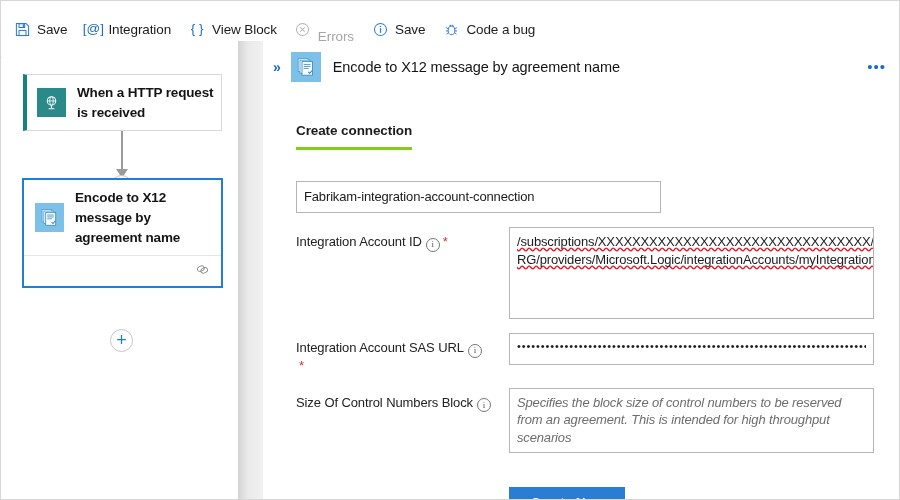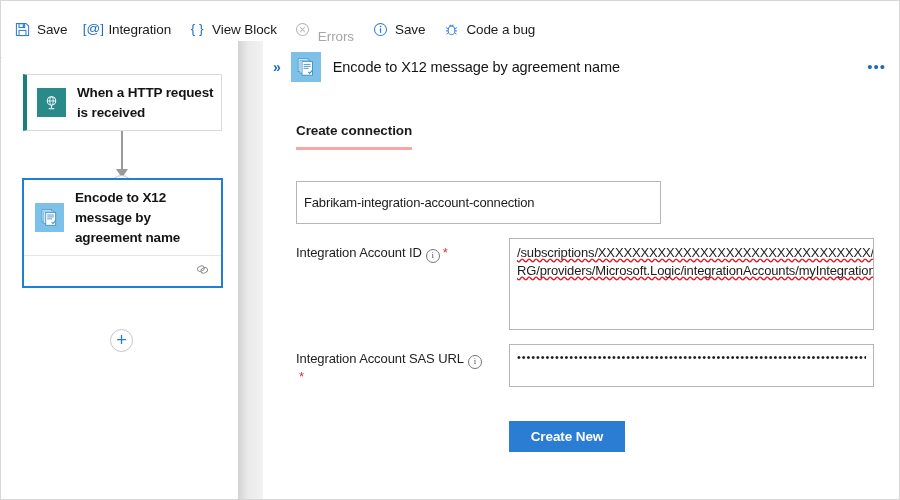--- a/index.html
+++ b/index.html
@@ -239,21 +239,21 @@
   }
   .tab {
     display: inline-block;
     font-size: 13.5px;
     color: #1b1b1b;
     font-weight: bold;
     padding-bottom: 9px;
     letter-spacing: -0.1px;
     cursor: pointer;
   }
-  .tab.active { border-bottom: 3px solid #fca5a5; }
+  .tab.active { border-bottom: 3px solid #84cc16; }
 
   .form {
     position: absolute;
     left: 33px; top: 140px;
     width: 580px;
   }
   .field-row {
     display: flex;
     align-items: flex-start;
     margin-bottom: 14px;
@@ -295,21 +295,21 @@
     background: #ffffff;
     font-family: "Liberation Sans", sans-serif;
     font-size: 13px;
     color: #1b1b1b;
     padding: 5px 7px;
     line-height: 17.5px;
     outline: none;
     display: block;
     letter-spacing: -0.15px;
   }
-  .tbox.single { height: 43px; padding-top: 4px; }
+  .tbox.single { height: 32px; padding-top: 4px; }
   .tbox.multi { resize: none; overflow: hidden; }
   .tbox.ta-acct { height: 92px; }
   .tbox.ta-size  { height: 65px; font-style: italic; color: #6d6d6d; }
   .spellwrap {
     text-decoration: underline;
     text-decoration-color: #e81123;
     text-decoration-style: wavy;
     text-decoration-skip-ink: none;
   }
   .dots {
@@ -500,17 +500,25 @@
           <span>Integration Account SAS URL</span><span class="info-ico">i</span><br><span class="req">*</span>
         </div>
         <div class="field-control">
           <div class="tbox single">
               <span class="dots">••••••••••••••••••••••••••••••••••••••••••••••••••••••••••••••••••••••••••••…</span>
             </div>
         </div>
       </div>
 
       
+      <div class="field-row">
+        <div class="field-label">
+          <span>Size Of Control Numbers Block</span><span class="info-ico">i</span>
+        </div>
+        <div class="field-control">
+          <div class="tbox multi ta-size"><span>Specifies the block size of control numbers to be reserved from an agreement. This is intended for high throughput scenarios</span></div>
+        </div>
+      </div>
 
       <button class="primary-btn">Create New</button>
     </div>
   </div>
 </div>
 
 </body></html>

